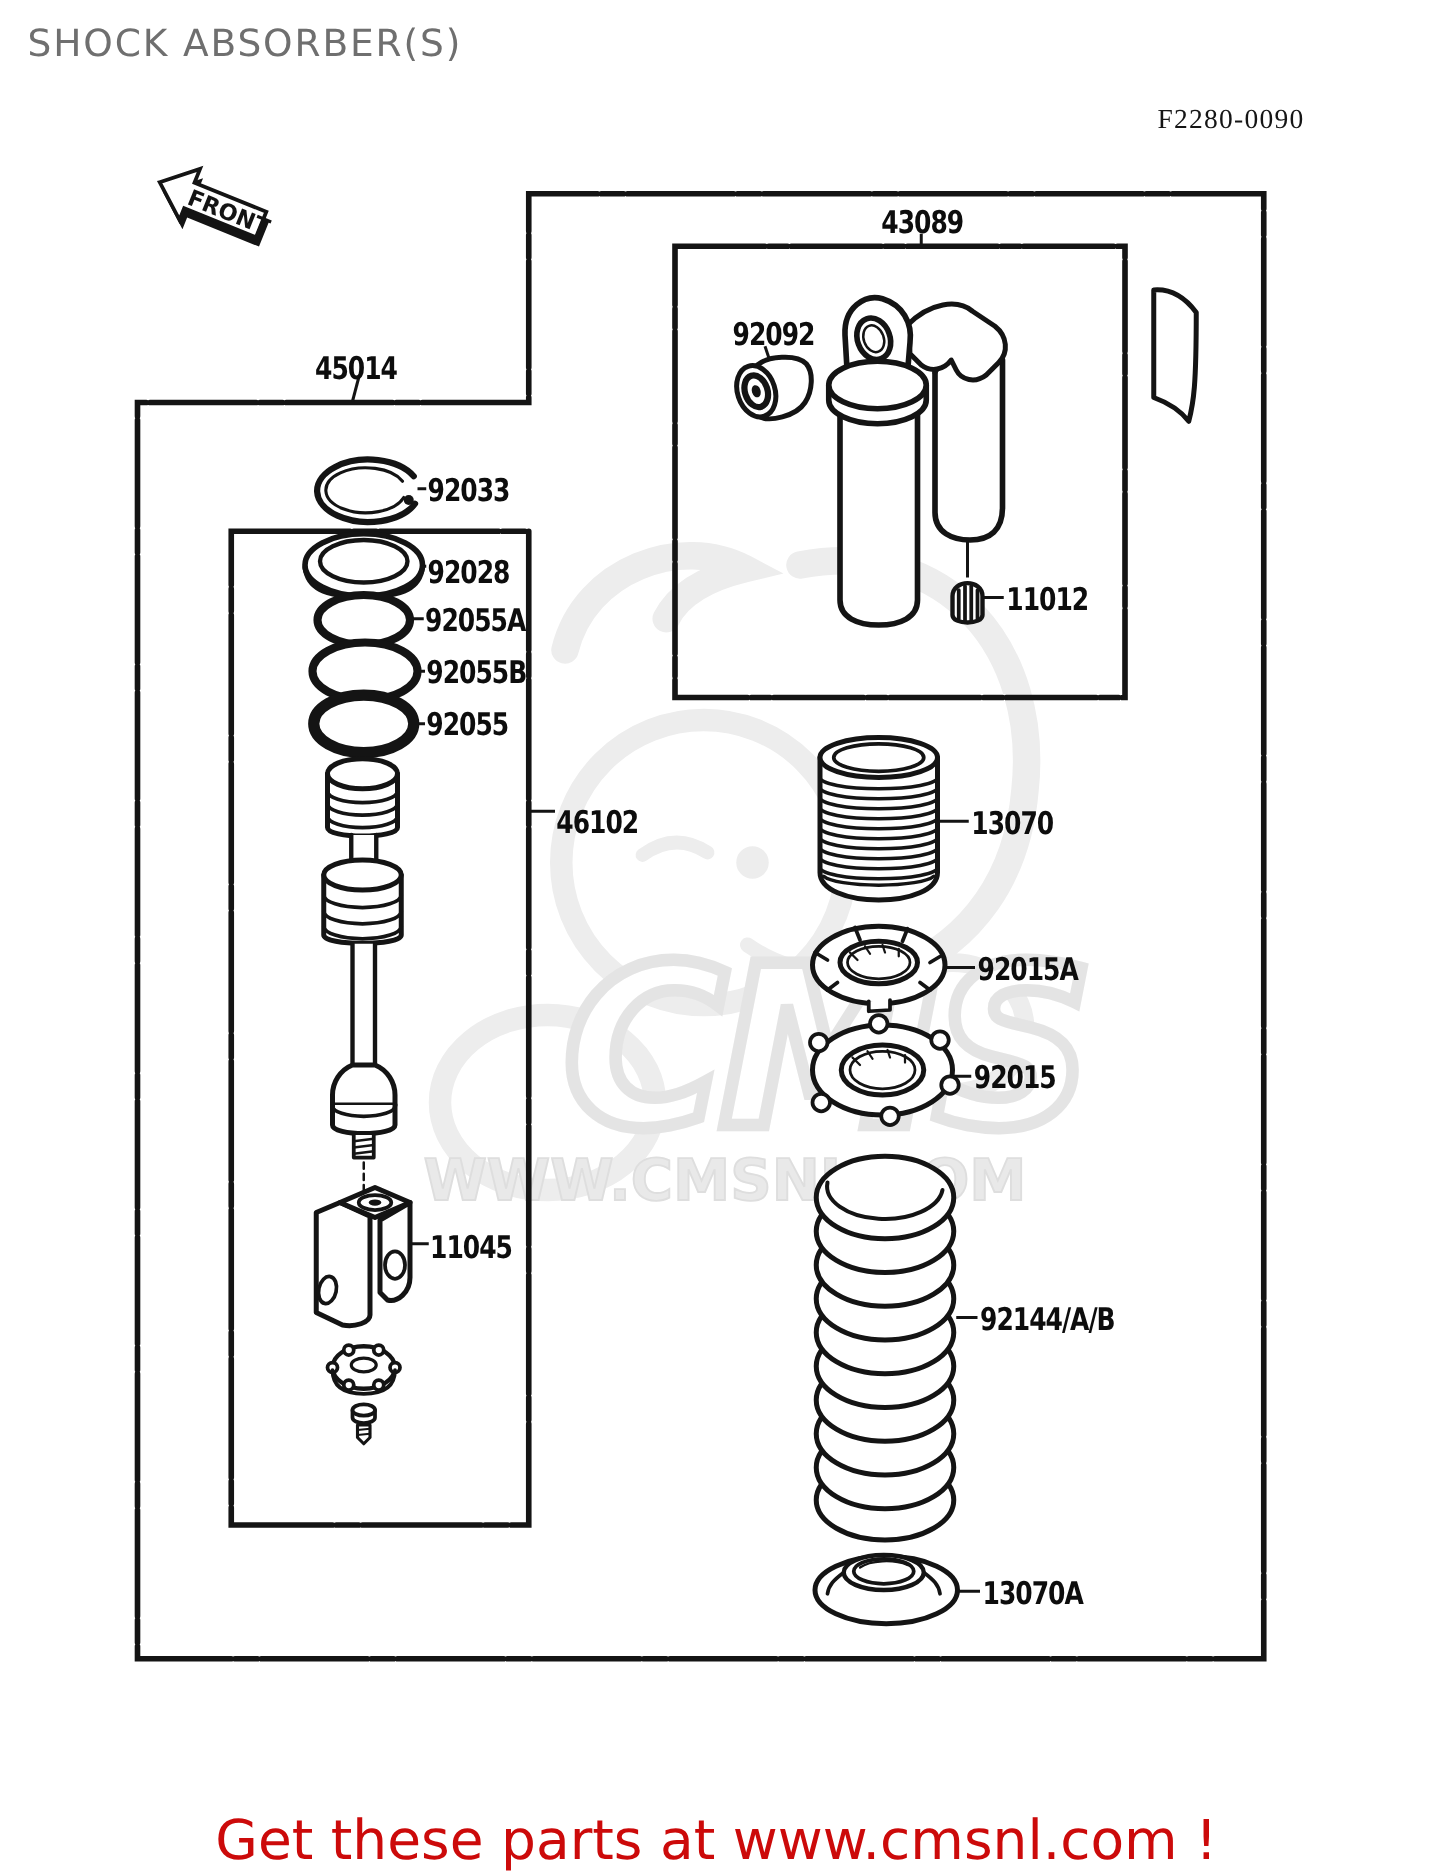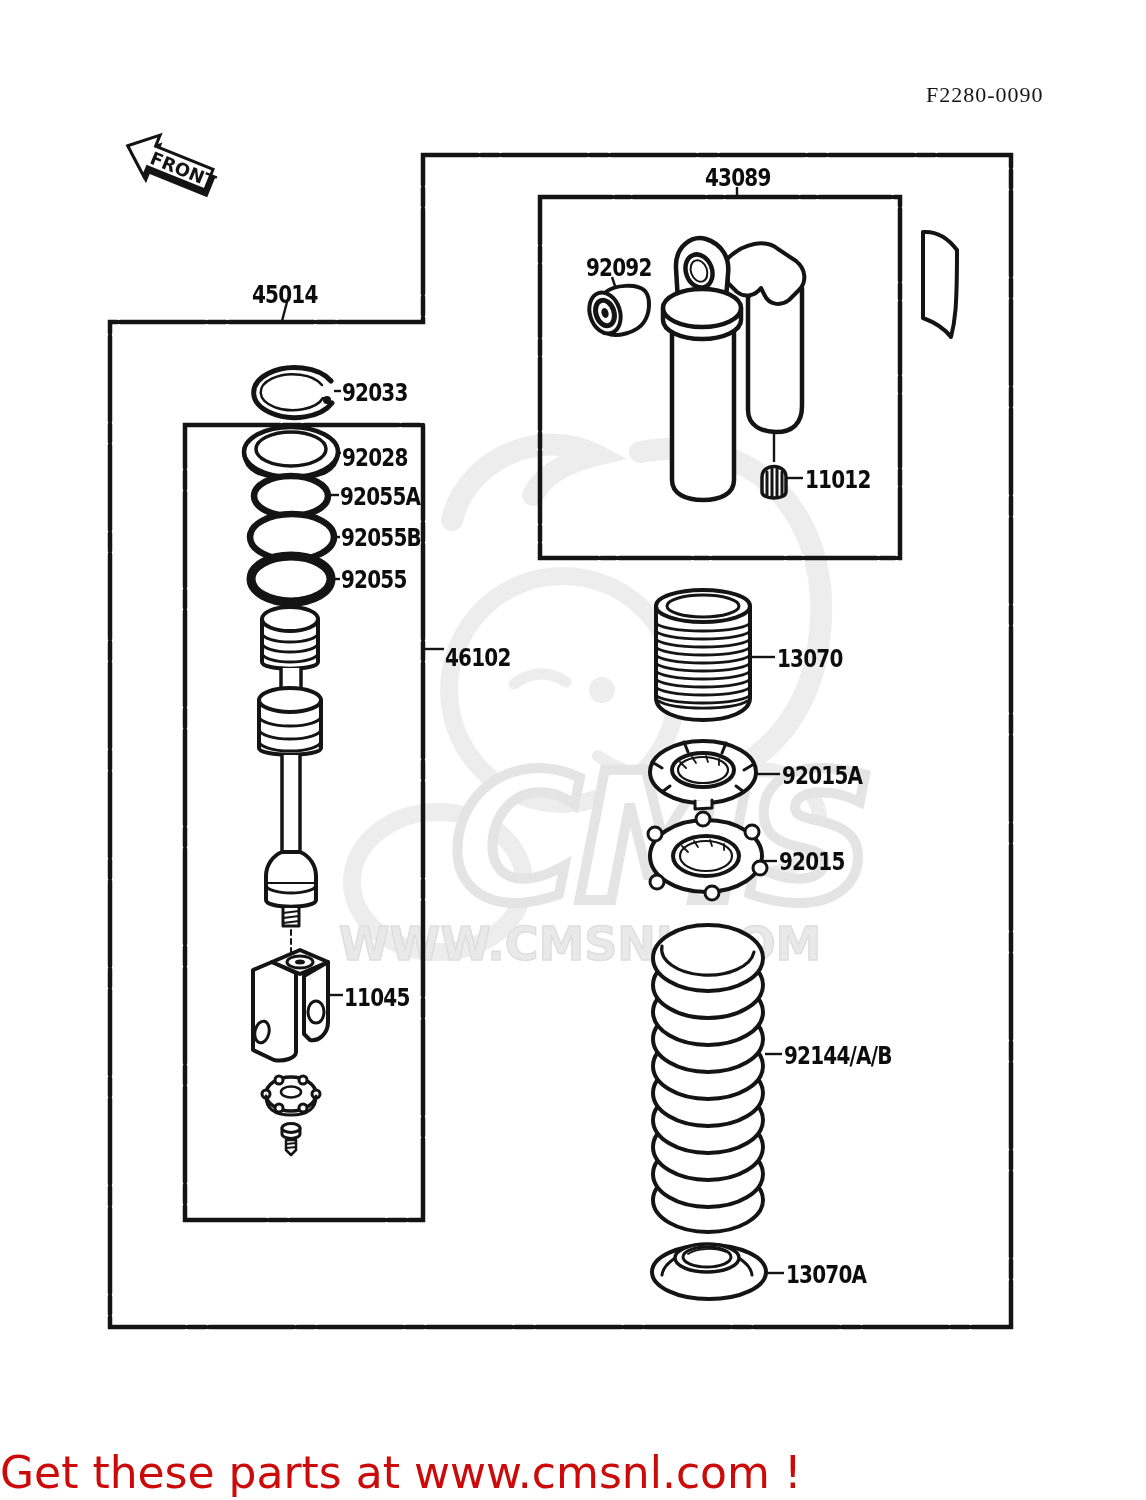--- a/index.html
+++ b/index.html
@@ -24,30 +24,31 @@
   .diagram-svg{position:absolute;left:0;top:0;}
   .part-label{
     position:absolute;
     font-weight:bold;font-size:25px;color:#0d0d0d;
     letter-spacing:-1px;white-space:nowrap;
     transform:scaleX(0.8);transform-origin:0 0;
     cursor:default;
   }
   .footer-promo{
     position:absolute;left:0;top:1447px;width:1146px;
-    text-align:left;
+    text-align:center;
     font-size:44px;color:#cc0a0a;
     white-space:nowrap;
   }
 </style>
 </head>
 <body>
 
 <div class="page">
 
+  <div class="page-title">SHOCK ABSORBER(S)</div>
   <div class="fig-code">F2280-0090</div>
 
   <svg class="diagram-svg" width="1146" height="1500" viewBox="0 0 1146 1500">
 
     <g opacity="1">
       <g stroke="#ededed" fill="none" stroke-linecap="round">
         <path d="M 452 520 C 468 455 545 428 596 455 C 563 463 542 477 533 495" stroke-width="22"></path>
         <path d="M 640 452 C 758 430 832 520 820 632 C 814 702 778 752 720 777" stroke-width="22"></path>
         <circle cx="563" cy="690" r="114" stroke-width="18"></circle>
         <path d="M 514 684 q 26 -19 52 -2" stroke-width="11"></path>

